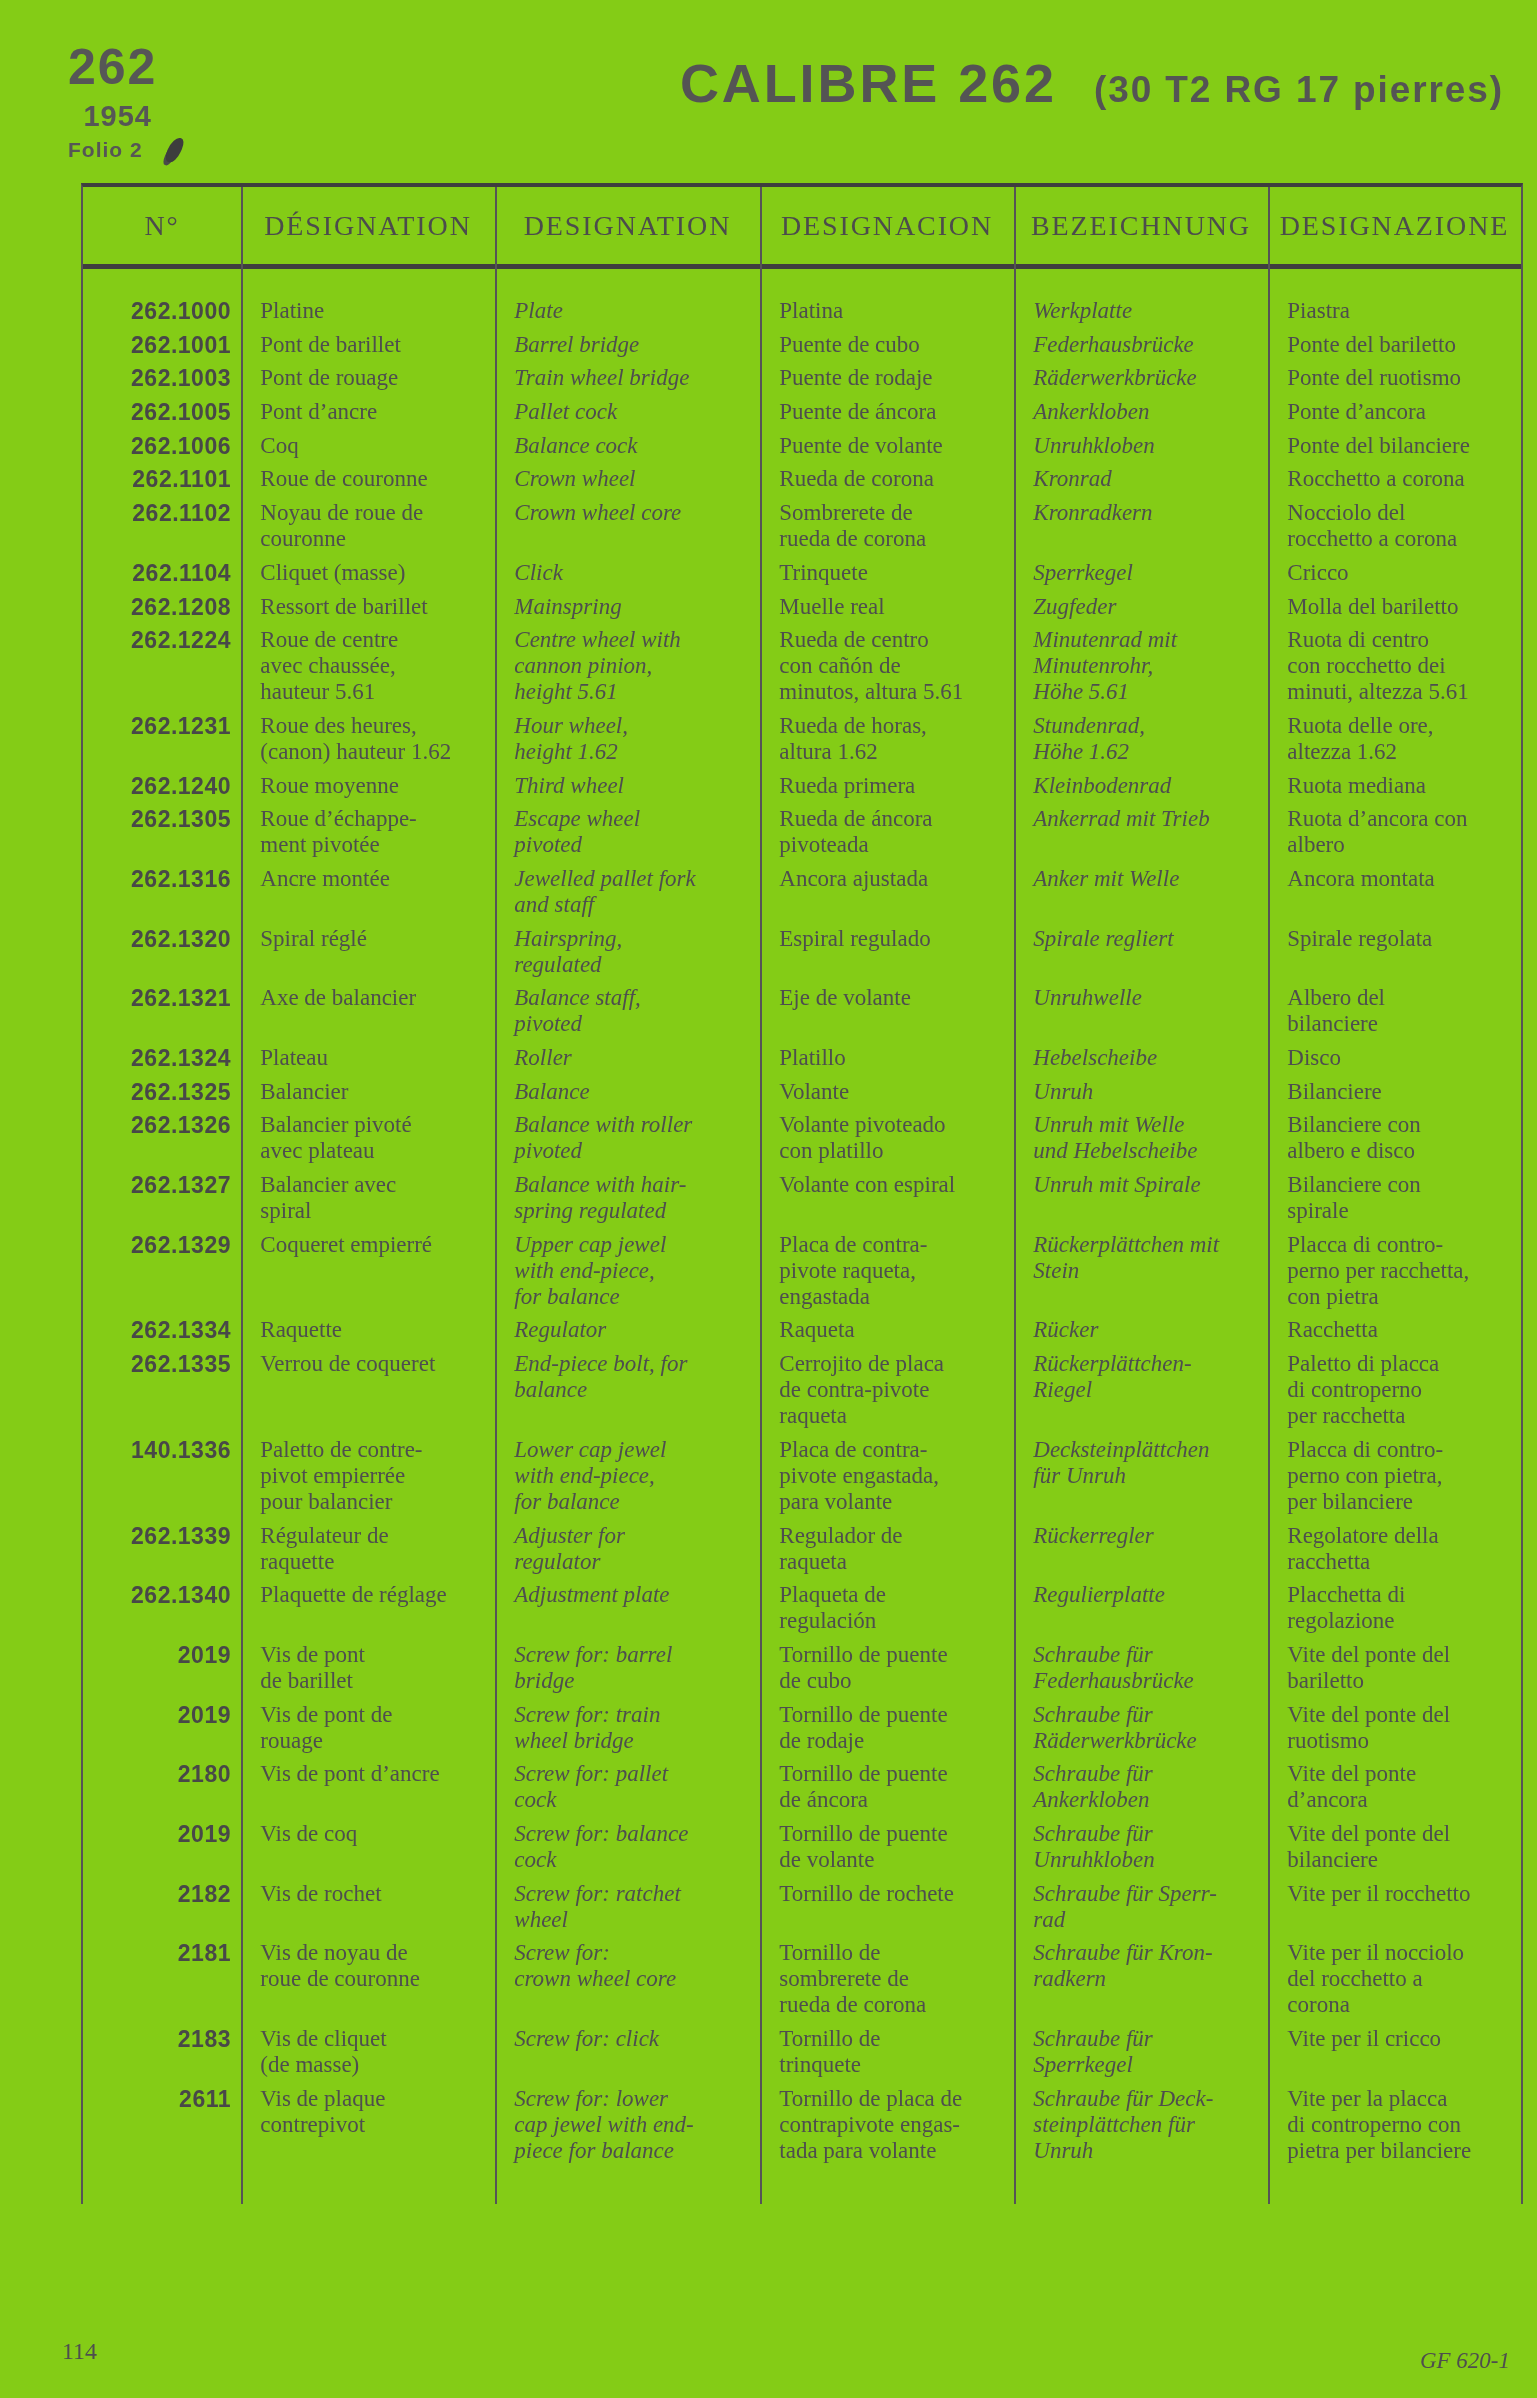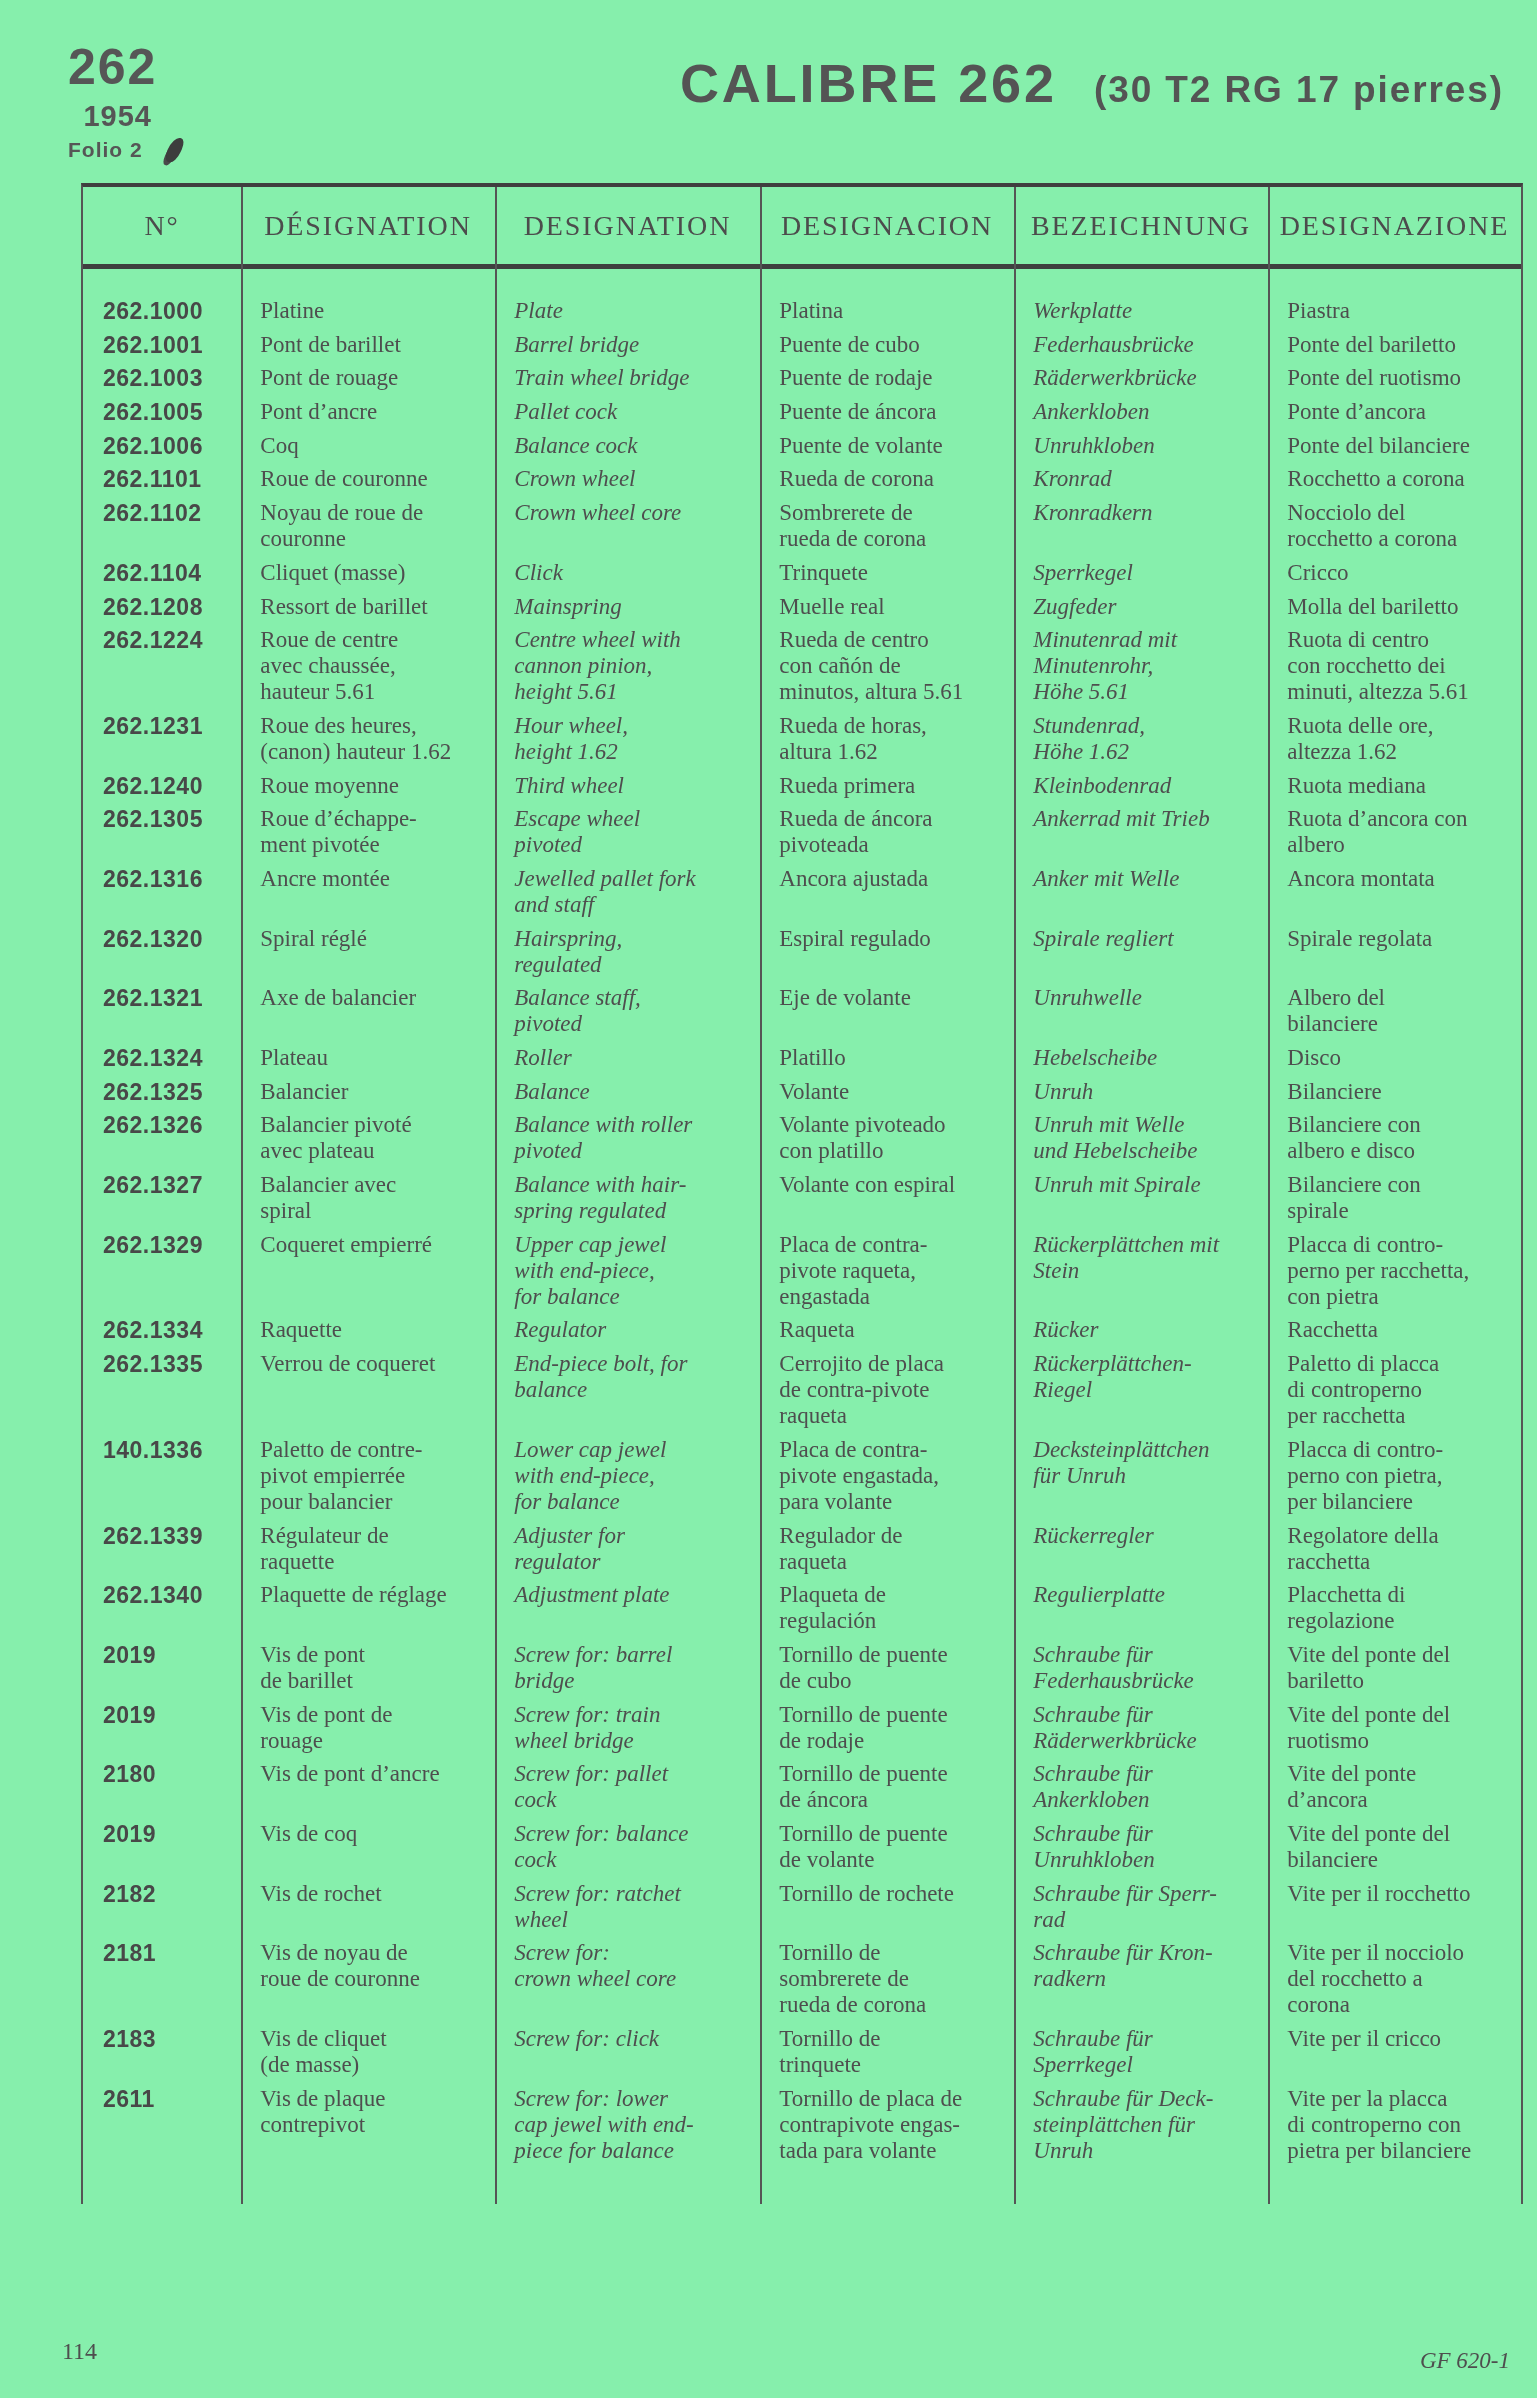--- a/index.html
+++ b/index.html
@@ -1,19 +1,19 @@
 <!DOCTYPE html>
 <html><head>
 <meta charset="utf-8">
 <style>
   html,body{margin:0;padding:0;background:#c9c7c0;}
   .page{
     position:relative;
     width:1537px;height:2398px;
-    background:#86efac;
+    background:#84cc16;
     overflow:hidden;
     font-family:"Liberation Serif", serif;
     color:#4e4e4e;
     box-sizing:border-box;
   }
   
   .corner{position:absolute;left:68px;top:42px;font-family:"Liberation Sans",sans-serif;font-weight:bold;color:#565656;}
   .corner .big{font-size:50px;letter-spacing:1.9px;line-height:1;}
   .corner .year{font-size:29px;margin:7.7px 0 0 15.4px;letter-spacing:1px;}
   .corner .folio{font-size:21px;margin-top:3.9px;letter-spacing:1px;display:flex;align-items:center;}
@@ -48,21 +48,21 @@
   .tbody{padding:29px 0 33px 0;}
   .row{margin-bottom:7.7px;}
   .cell{
     font-size:23px;line-height:26px;
     padding:0 11.6px 0 19.3px;
     white-space:pre-line;
     color:#4e4e4e;
   }
   .cell.no{
     font-family:"Liberation Sans",sans-serif;font-weight:bold;
-    text-align:left;padding:0 20px;color:#484848;letter-spacing:0.5px;
+    text-align:right;padding:0 10px;color:#484848;letter-spacing:0.5px;
     font-size:23px;
   }
   .cell.italic{font-style:italic;}
   
   .page-num{position:absolute;left:62px;bottom:33px;font-size:24px;color:#4e4e4e;}
   .doc-ref{position:absolute;right:27px;bottom:24px;font-size:23px;color:#4e4e4e;font-style:italic;}
 </style>
 </head>
 <body>
 

